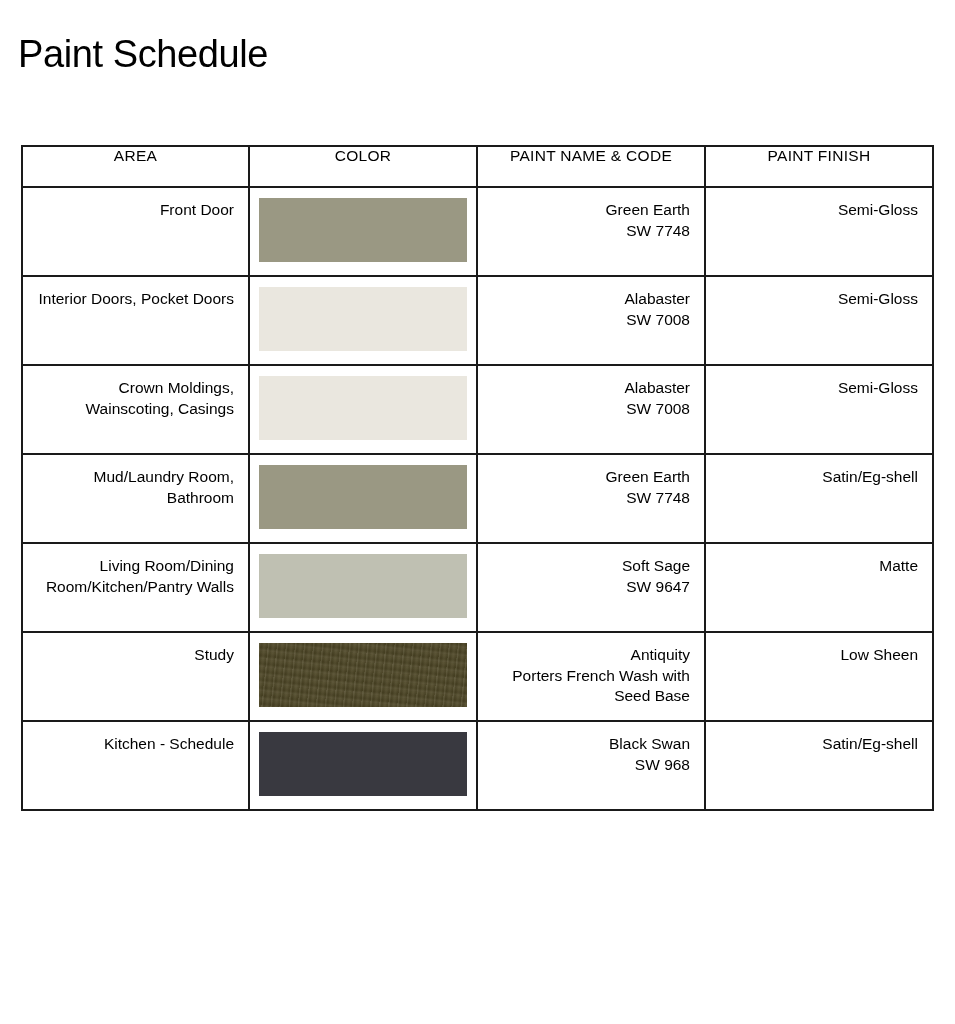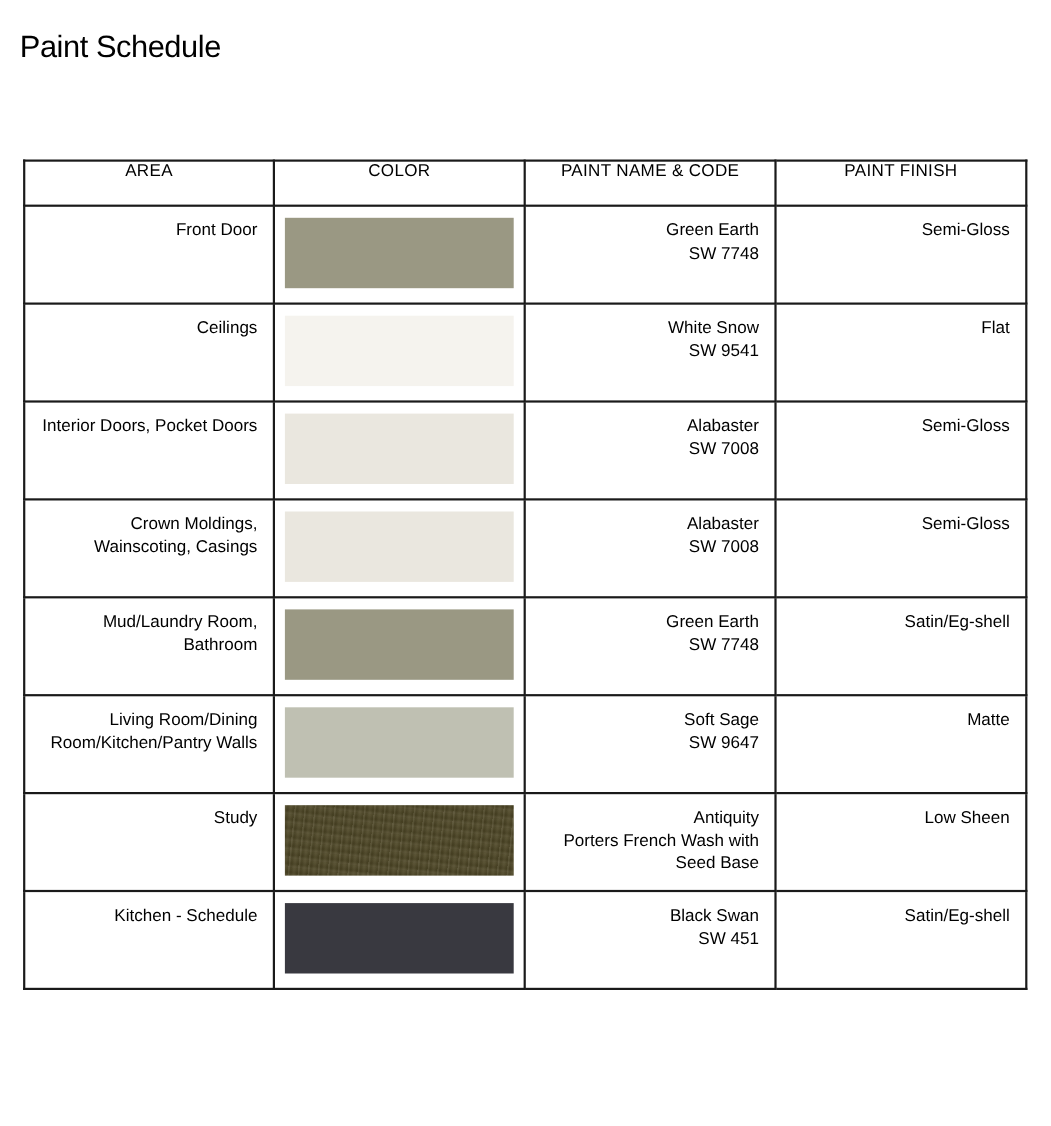--- a/index.html
+++ b/index.html
@@ -14,21 +14,21 @@
     font-family: "Liberation Sans", sans-serif;
     color: #000000;
     overflow: hidden;
     position: relative;
   }
 
   #page-title {
     position: absolute;
     left: 18px;
     top: 8px;
-    font-size: 28px;
+    font-size: 38px;
     font-weight: 400;
     letter-spacing: -0.4px;
     line-height: 1.15;
     color: #000000;
     white-space: nowrap;
   }
 
   #schedule-table-wrap {
     position: absolute;
     left: 21px;
@@ -155,39 +155,20 @@
               <div>Green Earth</div>
               <div>SW 7748</div>
             </div>
           </td>
           <td>
             <div class="cell-text">Semi-Gloss</div>
           </td>
         </tr>
         <tr>
           <td>
-            <div class="cell-text">Ceilings</div>
-          </td>
-          <td class="color-cell">
-            <div class="swatch-holder">
-              <div class="swatch" style="background-color: rgb(245, 243, 238);"></div>
-            </div>
-          </td>
-          <td>
-            <div class="cell-text">
-              <div>White Snow</div>
-              <div>SW 9541</div>
-            </div>
-          </td>
-          <td>
-            <div class="cell-text">Flat</div>
-          </td>
-        </tr>
-        <tr>
-          <td>
             <div class="cell-text">Interior Doors, Pocket Doors</div>
           </td>
           <td class="color-cell">
             <div class="swatch-holder">
               <div class="swatch" style="background-color: rgb(234, 231, 223);"></div>
             </div>
           </td>
           <td>
             <div class="cell-text">
               <div>Alabaster</div>
@@ -279,21 +260,21 @@
             <div class="cell-text">Kitchen - Schedule</div>
           </td>
           <td class="color-cell">
             <div class="swatch-holder">
               <div class="swatch" style="background-color: rgb(57, 57, 64);"></div>
             </div>
           </td>
           <td>
             <div class="cell-text">
               <div>Black Swan</div>
-              <div>SW 451</div>
+              <div>SW 968</div>
             </div>
           </td>
           <td>
             <div class="cell-text">Satin/Eg-shell</div>
           </td>
         </tr>
       </tbody>
   </table>
 </div>
 

